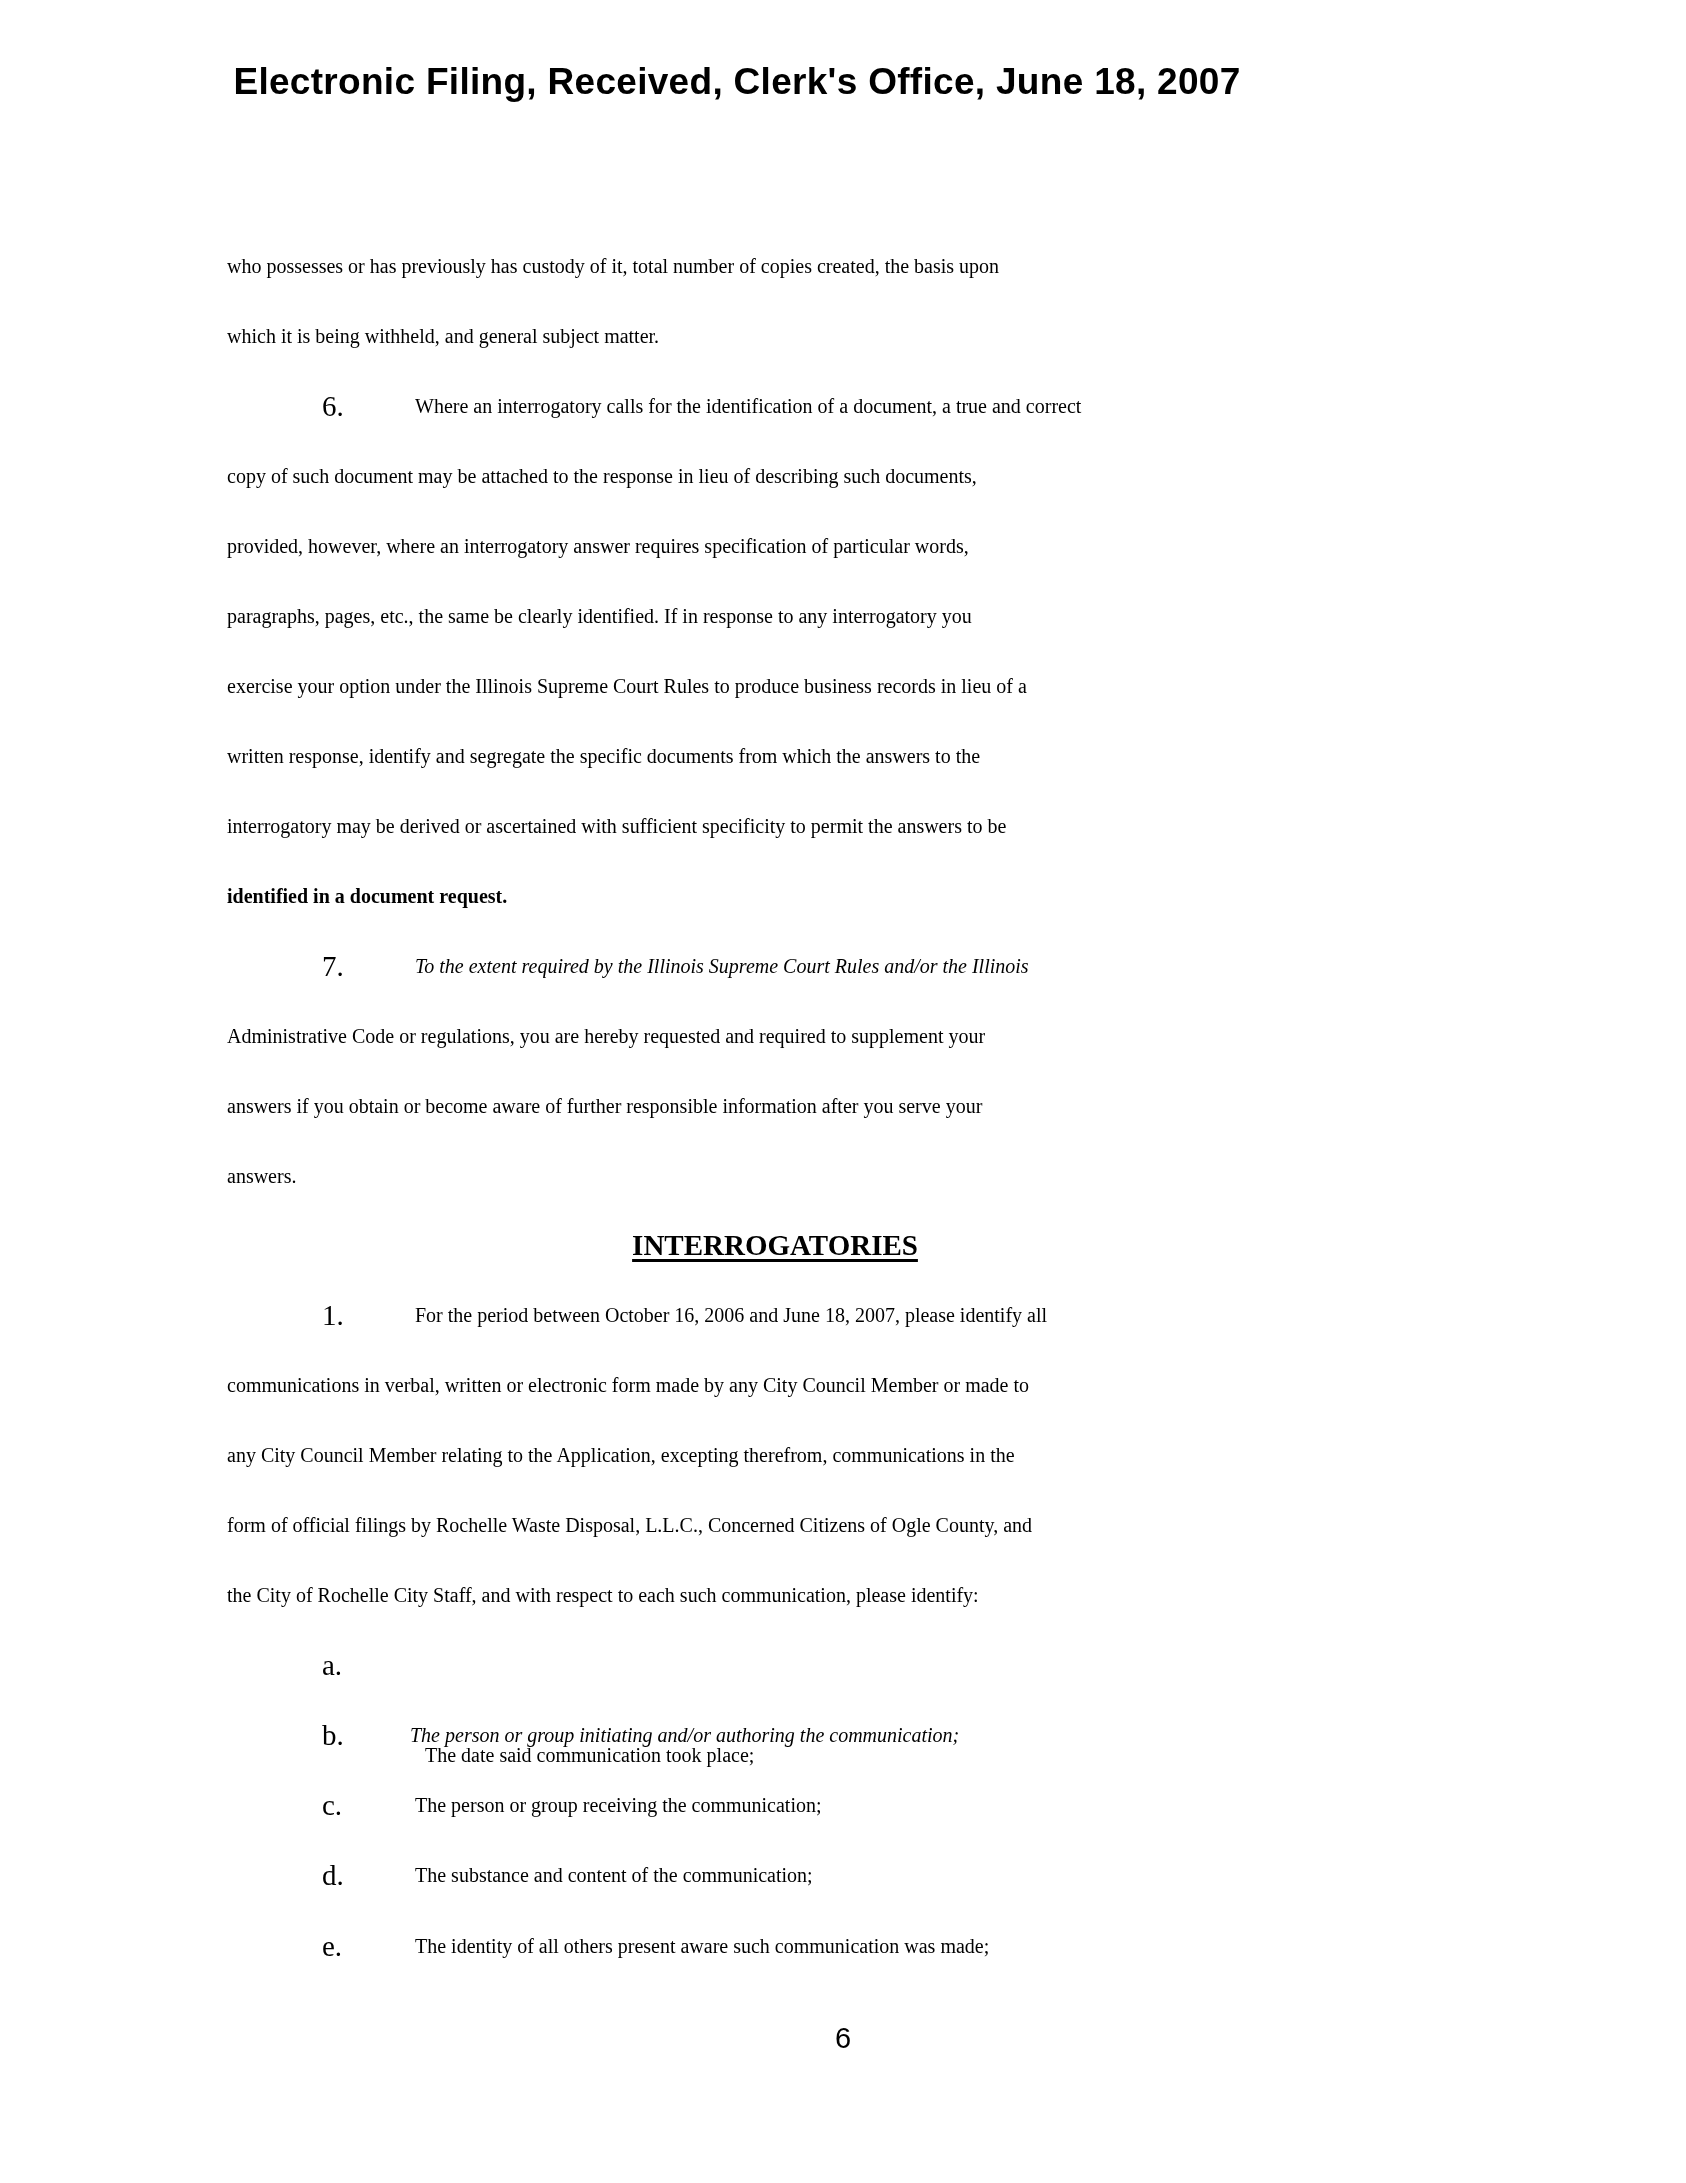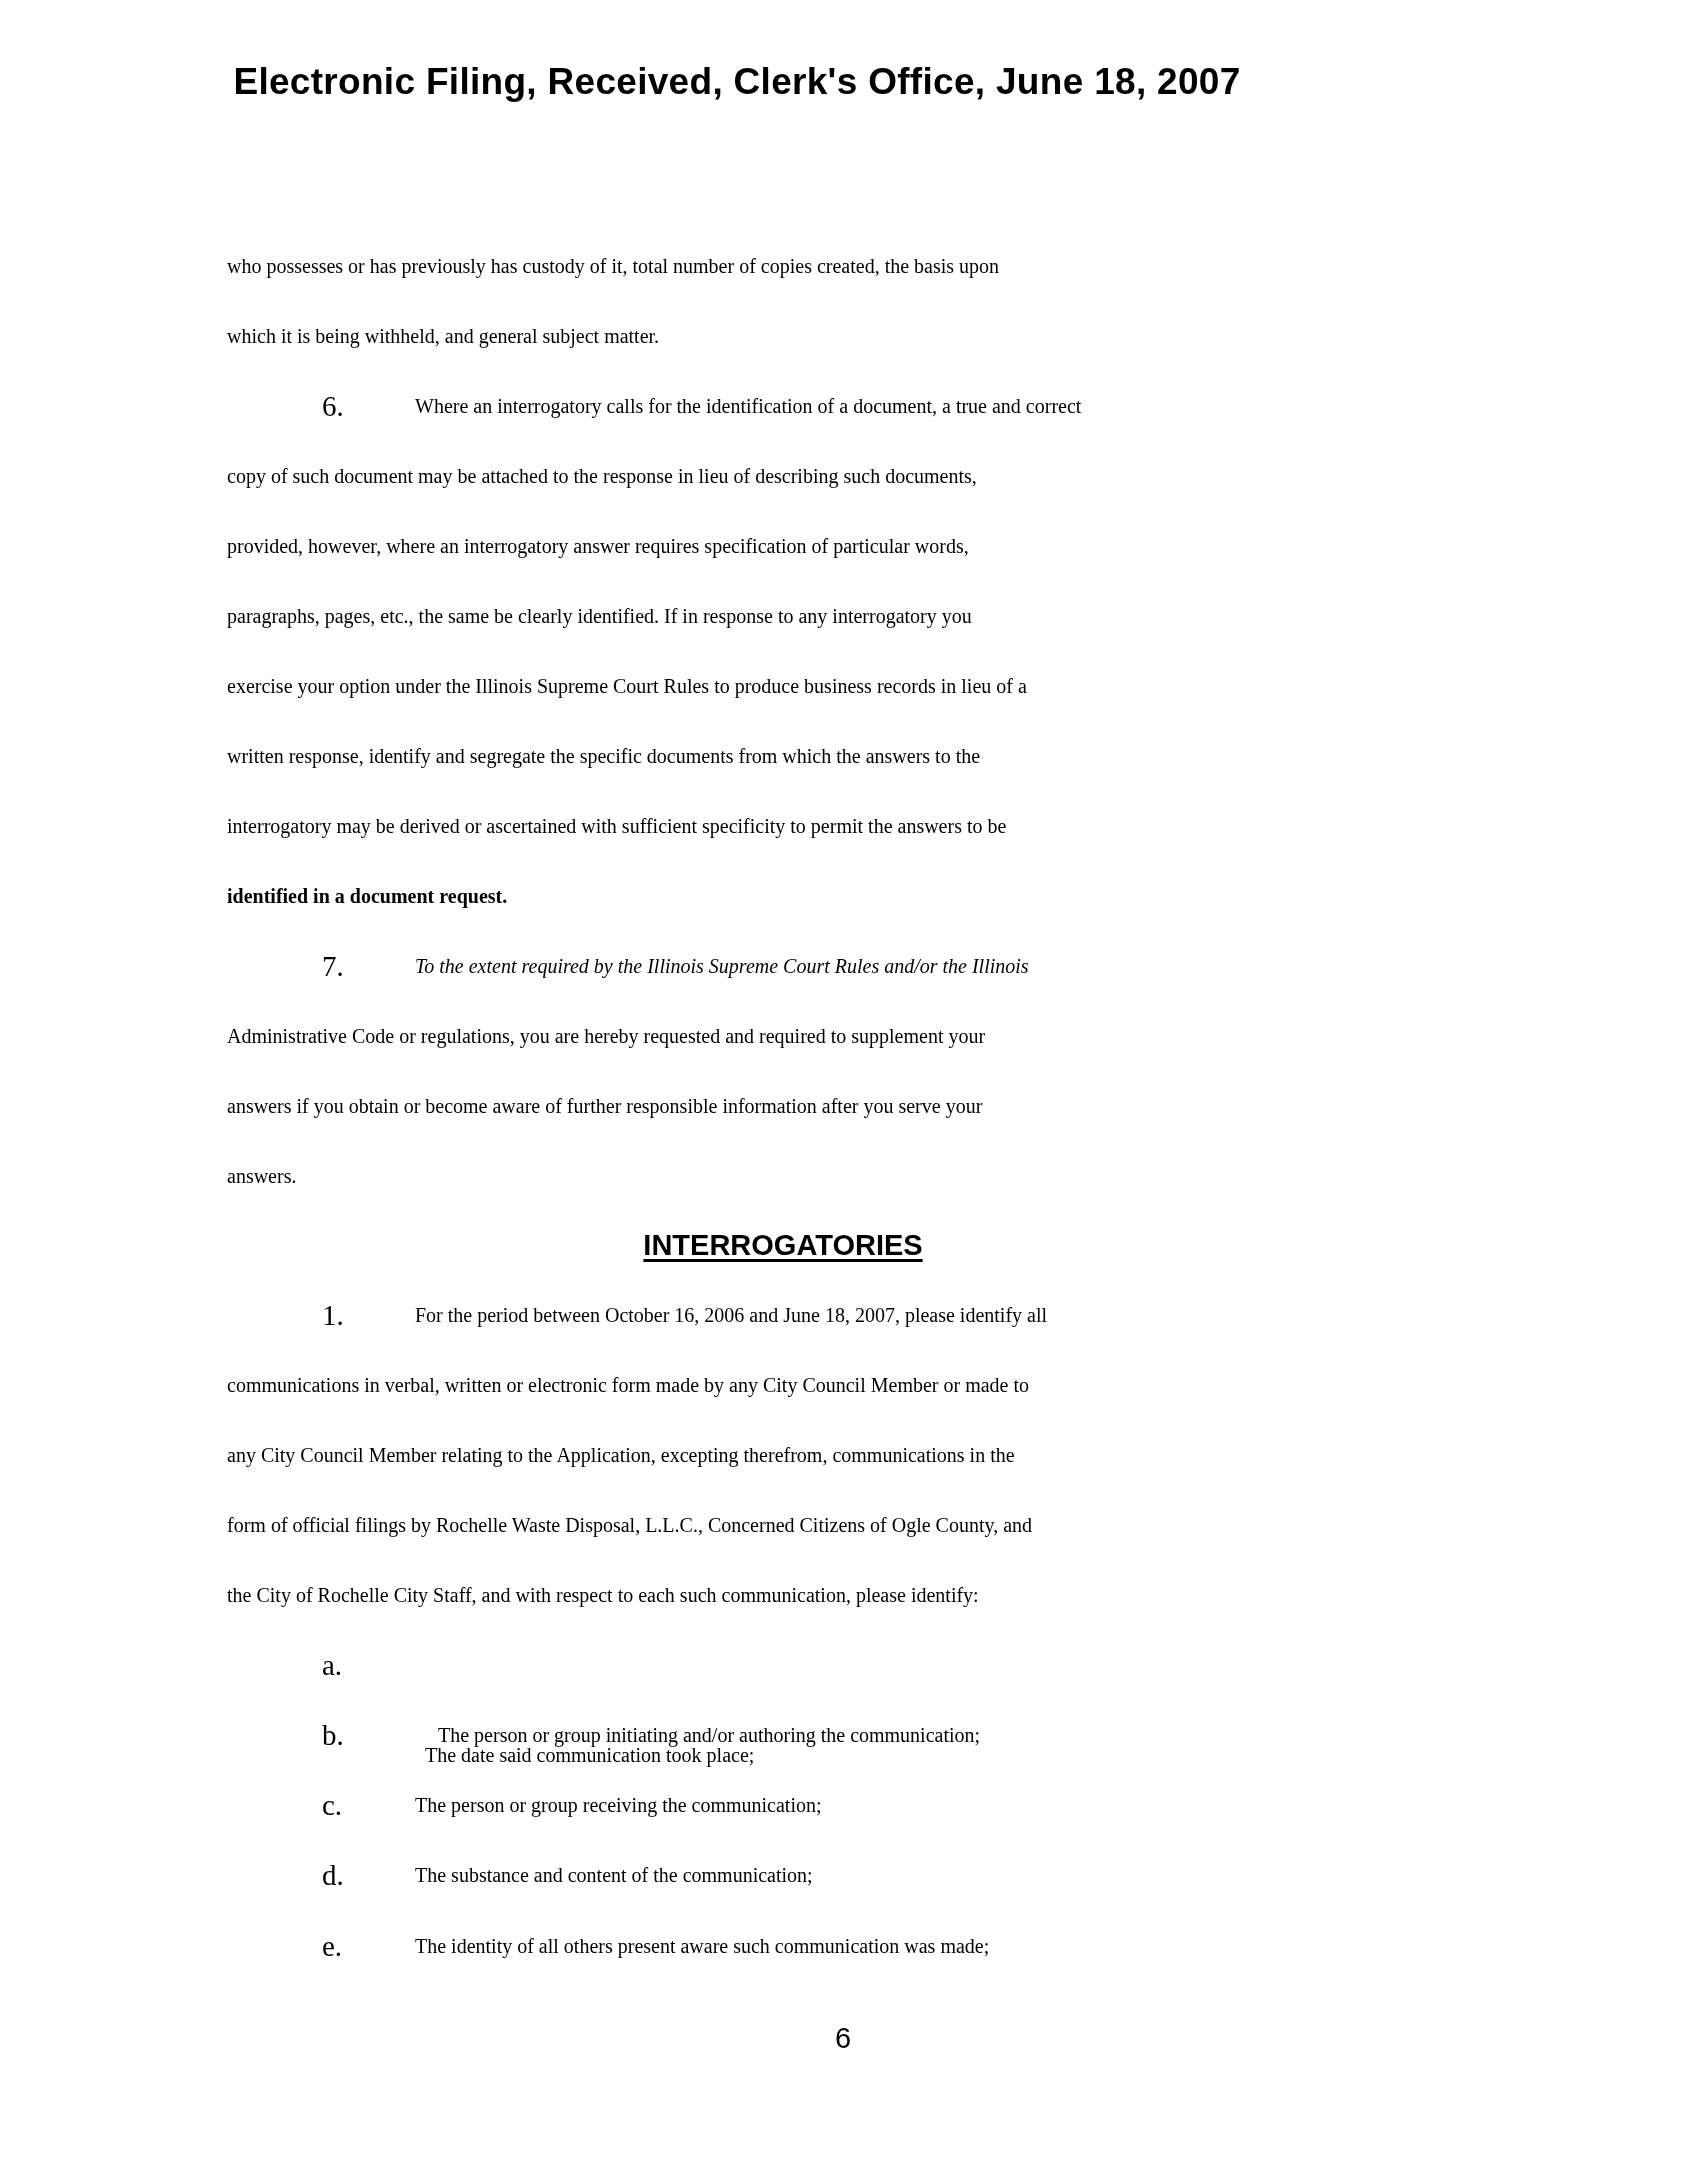--- a/index.html
+++ b/index.html
@@ -8,22 +8,22 @@
     position: absolute; left: 0; width: 1474px; top: 61px; text-align: center;
     font-family: "Liberation Sans", sans-serif; font-weight: bold; font-size: 37px;
     letter-spacing: 0.3px;
   }
   .line {
     position: absolute; white-space: nowrap;
     font-family: "Liberation Serif", serif; font-size: 20px; line-height: 33px;
   }
   .num { position: absolute; white-space: nowrap; font-family: "Liberation Serif", serif; font-size: 29px; line-height: 33px; }
   .heading {
-    position: absolute; left: 16px; width: 1534px; text-align: center;
-    font-family: Liberation Sans, sans-serif; font-weight: bold; font-size: 29px; line-height: 33px;
+    position: absolute; left: 8px; width: 1534px; text-align: center;
+    font-family: Liberation Serif, serif; font-weight: bold; font-size: 29px; line-height: 33px;
     text-decoration: underline; text-decoration-thickness: 2.6px; text-underline-offset: 4px;
   }
   .pagenum {
     position: absolute; left: 0; width: 1686px; text-align: center; top: 2022px;
     font-family: "Liberation Sans", sans-serif; font-size: 29px;
   }
 </style>
 </head>
 <body>
 
@@ -53,21 +53,21 @@
 <div class="num" style="left:322px; top:1299px;">1.</div>
 <div class="line" style="left:415px; top:1299px;">For the period between October 16, 2006 and June 18, 2007, please identify all</div>
 <div class="line" style="left:227px; top:1369px;">communications in verbal, written or electronic form made by any City Council Member or made to</div>
 <div class="line" style="left:227px; top:1439px;">any City Council Member relating to the Application, excepting therefrom, communications in the</div>
 <div class="line" style="left:227px; top:1509px;">form of official filings by Rochelle Waste Disposal, L.L.C., Concerned Citizens of Ogle County, and</div>
 <div class="line" style="left:227px; top:1579px;">the City of Rochelle City Staff, and with respect to each such communication, please identify:</div>
 
 <div class="num" style="left:322px; top:1649px;">a.</div>
 <div class="line" style="left:415px; top:1739px;margin-left:10px;">The date said communication took place;</div>
 <div class="num" style="left:322px; top:1719px;">b.</div>
-<div class="line" style="left:438px; top:1719px;">The person or group initiating and/or authoring the communication;</div>
+<div class="line" style="left:410px; top:1719px;font-style:italic;">The person or group initiating and/or authoring the communication;</div>
 <div class="num" style="left:322px; top:1789px;">c.</div>
 <div class="line" style="left:415px; top:1789px;">The person or group receiving the communication;</div>
 <div class="num" style="left:322px; top:1859px;">d.</div>
 <div class="line" style="left:415px; top:1859px;">The substance and content of the communication;</div>
 <div class="num" style="left:322px; top:1930px;">e.</div>
 <div class="line" style="left:415px; top:1930px;">The identity of all others present aware such communication was made;</div>
 
 <div class="pagenum">6</div>
 
 

